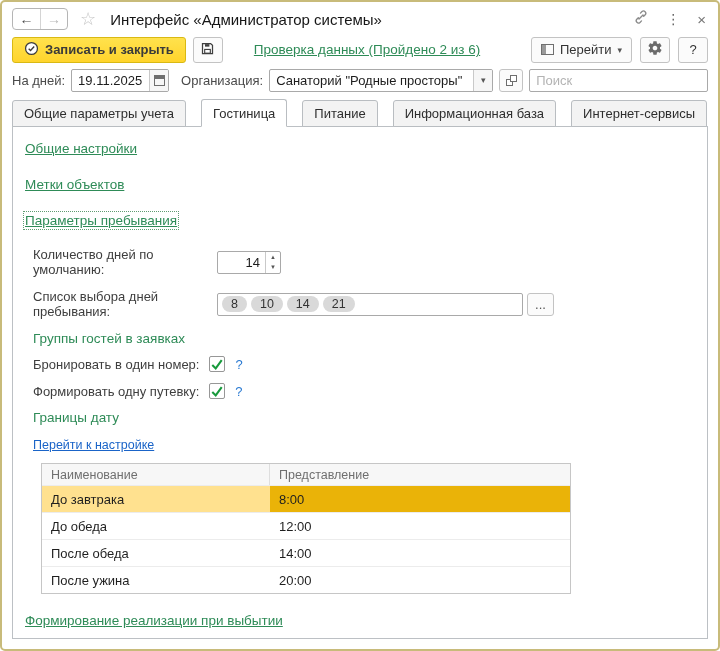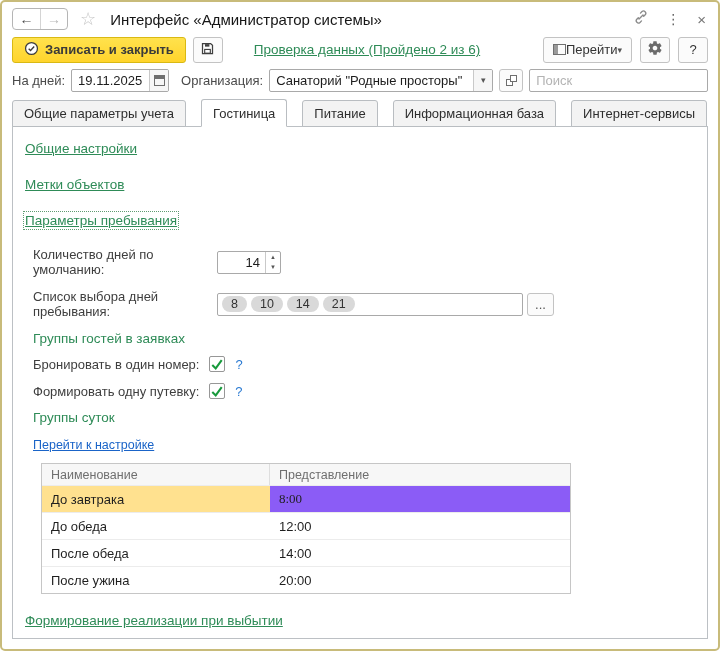--- a/index.html
+++ b/index.html
@@ -19,21 +19,21 @@
   .dots { font-size: 14px; color: #666; } .closex { font-size: 15px; color: #777; }
 
   
   .cmdbar { height: 33px; display: flex; align-items: center; padding: 2px 10px 0; gap: 7px; flex: none; }
   .btn-primary { display: inline-flex; align-items: center; gap: 6px; height: 26px; padding: 0 11px;
                  background: linear-gradient(#ffe24d,#ffd42c); border: 1px solid #d9b913; border-radius: 3px;
                  font-size: 13px; font-weight: bold; color: #3a3a3a; cursor: pointer; }
   .btn { height: 26px; border: 1px solid #c3c3c3; border-radius: 3px; background: #fbfbfb;
          display: inline-flex; align-items: center; justify-content: center; font-size: 13px; color: #333; cursor: pointer; }
   .btn-sq { width: 30px; }
-  .btn-goto { padding: 0 9px; }
+  .btn-goto { padding: 0 9px; gap: 6px; }
   .caret { font-size: 9px; color: #555; }
   .link-green { color: #2e8b57; text-decoration: underline; cursor: pointer; }
   .cmd-link { margin-left: 24px; font-size: 13.5px; }
   .cmd-right { margin-left: auto; display: flex; gap: 8px; align-items: center; }
   .goto-ic { width: 13px; height: 11px; border: 1px solid #6f6f6f; display: inline-block;
              background: linear-gradient(to right,#9a9a9a 4px,transparent 4px); }
 
   
   .filterbar { height: 30px; display: flex; align-items: center; padding: 0 10px; gap: 6px;
                font-size: 13px; color: #4a4a4a; flex: none; }
@@ -83,21 +83,21 @@
   .help-q { color: #2a7ad2; font-size: 13px; cursor: pointer; }
   .link-blue { color: #1a64c8; text-decoration: underline; font-size: 12.5px; margin-left: 8px; cursor: pointer; }
 
   .grid { margin: 10px 0 14px 16px; width: 530px; border: 1px solid #c6c6c6; font-size: 13px; }
   .g-row { display: flex; height: 27px; align-items: center; border-top: 1px solid #ececec; color: #1f1f1f; }
   .g-head { height: 21px; background: #f7f7f7; color: #6f6f6f; font-size: 12.5px; border-top: none; }
   .g-c1 { width: 228px; padding: 0 9px; flex: none; height: 100%; display: flex; align-items: center; }
   .g-c2 { flex: 1; padding: 0 9px; height: 100%; display: flex; align-items: center; }
   .g-head .g-c1 { border-right: 1px solid #dedede; }
   .g-row.selected .g-c1 { background: #ffe18f; }
-  .g-row.selected .g-c2 { background: #8b5cf6; font-family: Liberation Serif, serif; }
+  .g-row.selected .g-c2 { background: #eab308; }
   .bottom-links .row-link { margin: 5px 0 13px; }
 </style>
 </head>
 <body>
 
 <div class="window">
 
   <div class="titlebar">
     <span class="navgroup">
       <span class="navbtn">
@@ -238,21 +238,21 @@
     <div class="cb-row">
       <span>Формировать одну путевку:</span>
       <span class="checkbox">
         <svg width="12" height="11" viewBox="0 0 14 12">
             <path d="M1.5 6.5l4 4L12.5 1" fill="none" stroke="#179a3c" stroke-width="2.4"></path>
           </svg>
       </span>
       <span class="help-q">?</span>
     </div>
 
-    <div class="section-h">Группы суток</div>
+    <div class="section-h">Границы дату</div>
     <div><span class="link-blue">Перейти к настройке</span></div>
 
     <div class="grid">
       <div class="g-row g-head">
         <span class="g-c1">Наименование</span>
         <span class="g-c2">Представление</span>
       </div>
       <div class="g-row selected">
         <span class="g-c1">До завтрака</span>
         <span class="g-c2">8:00</span>

